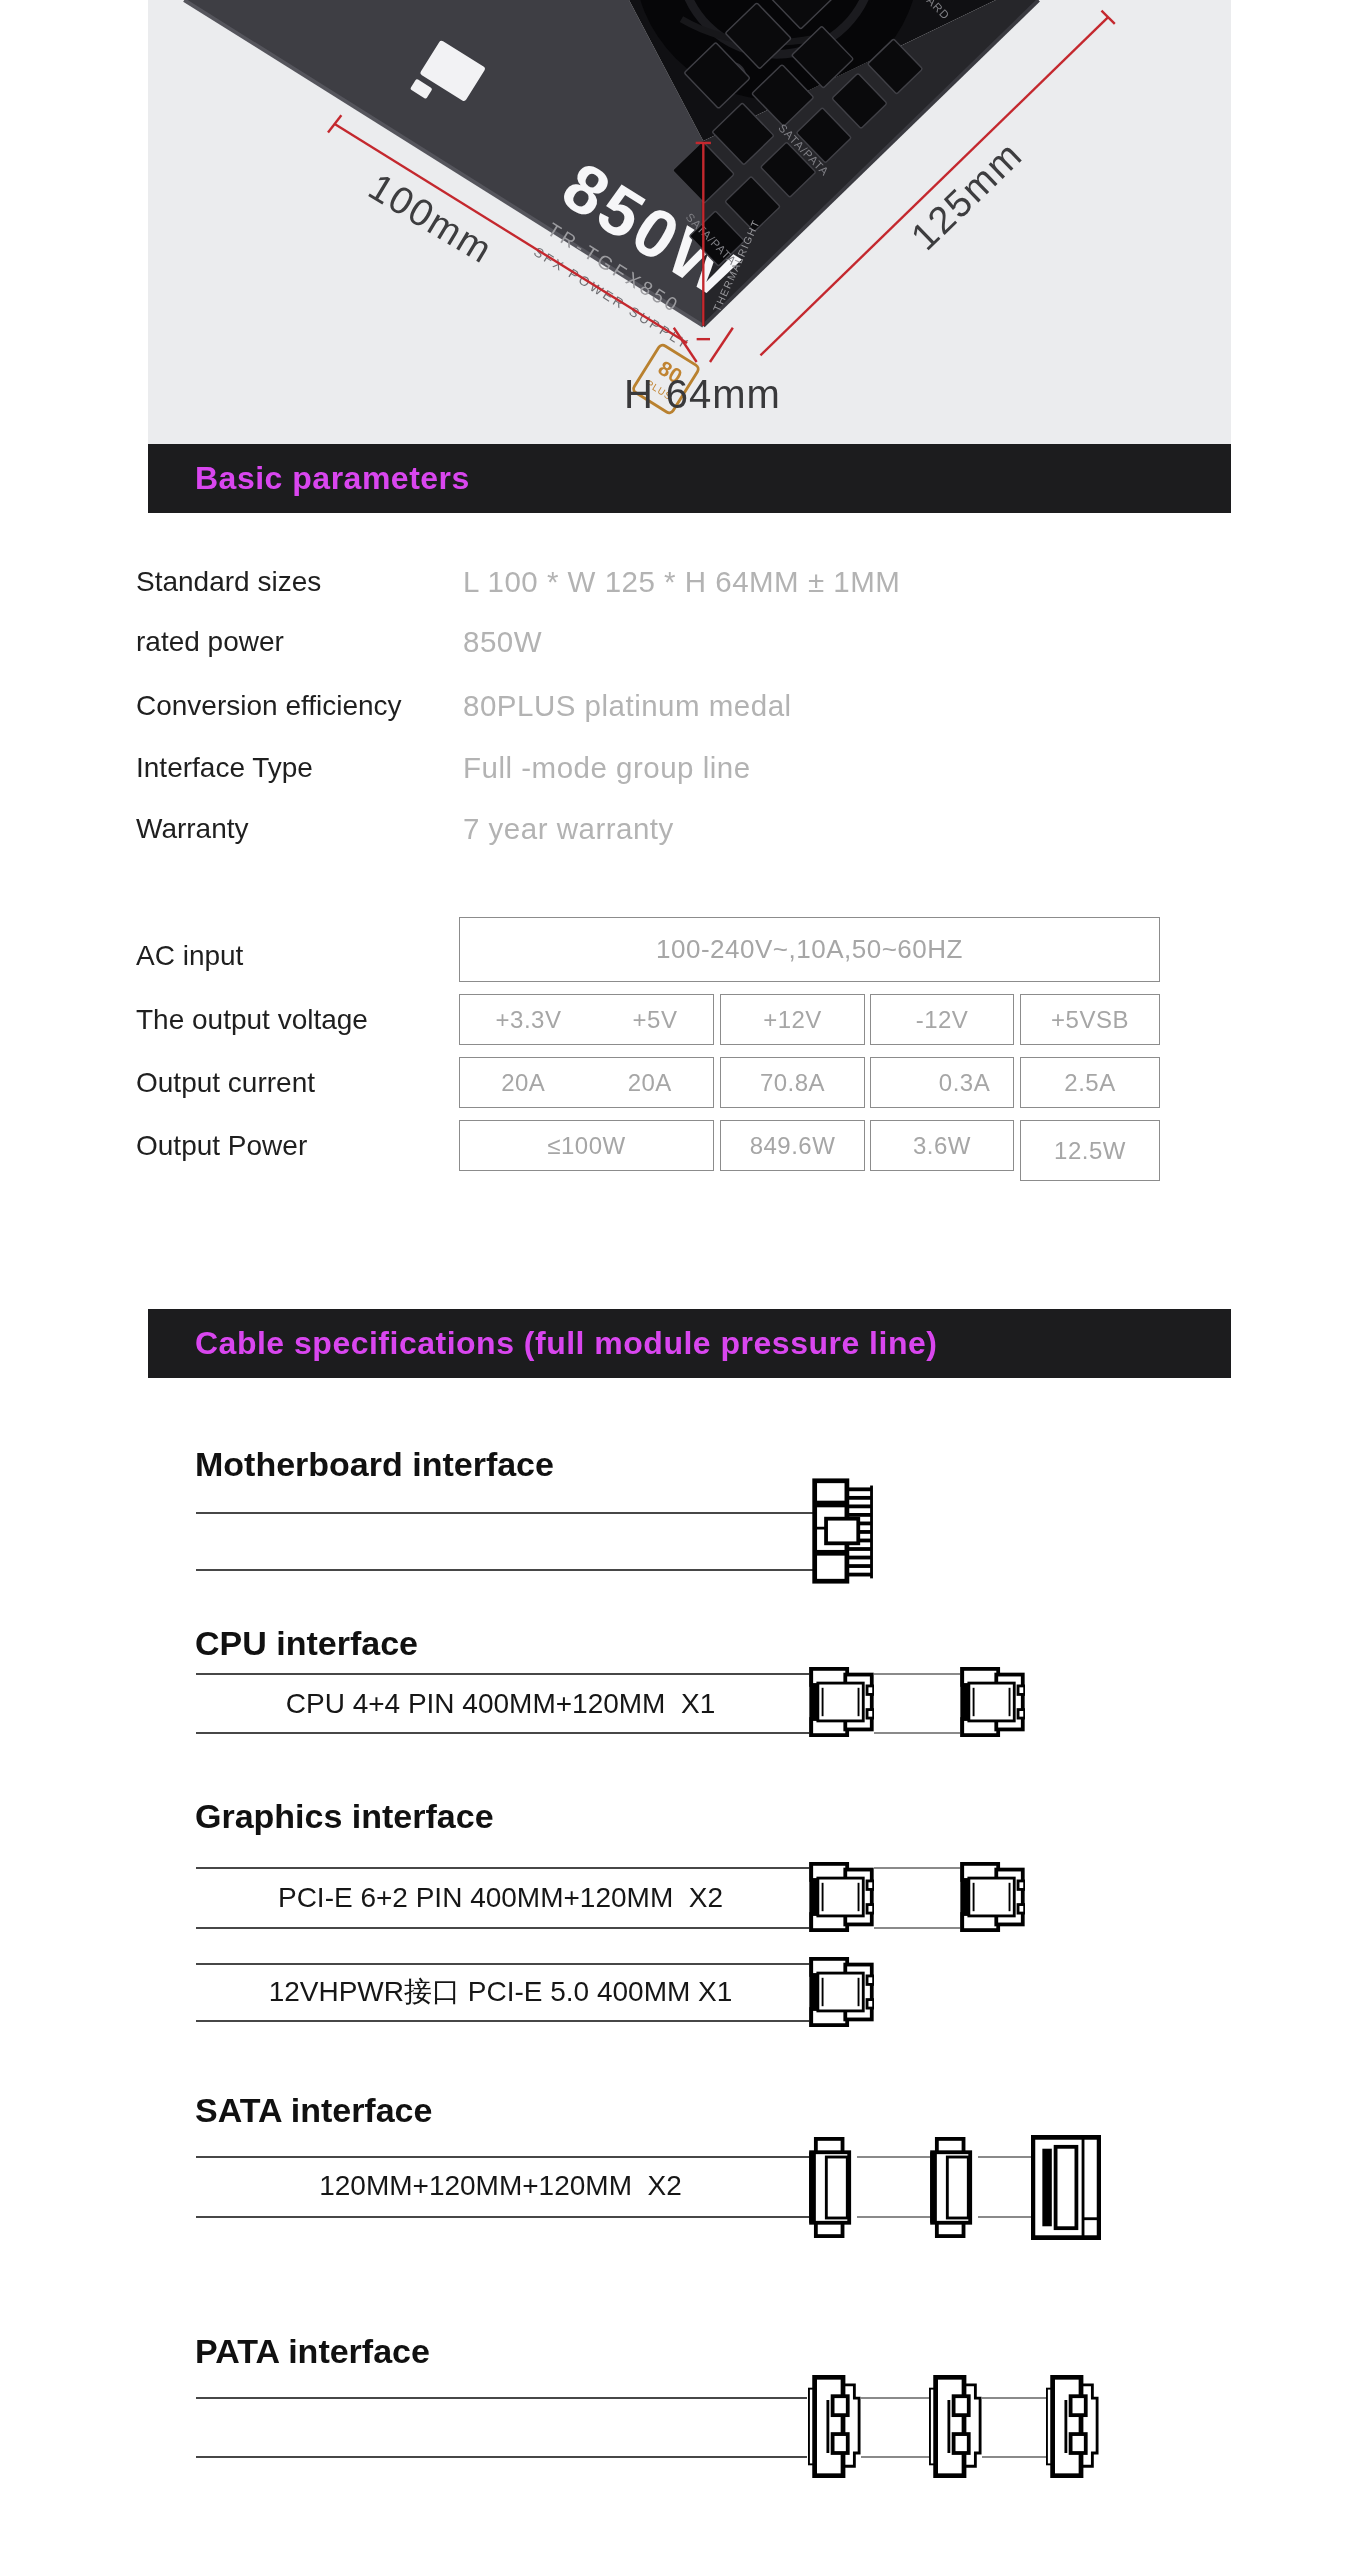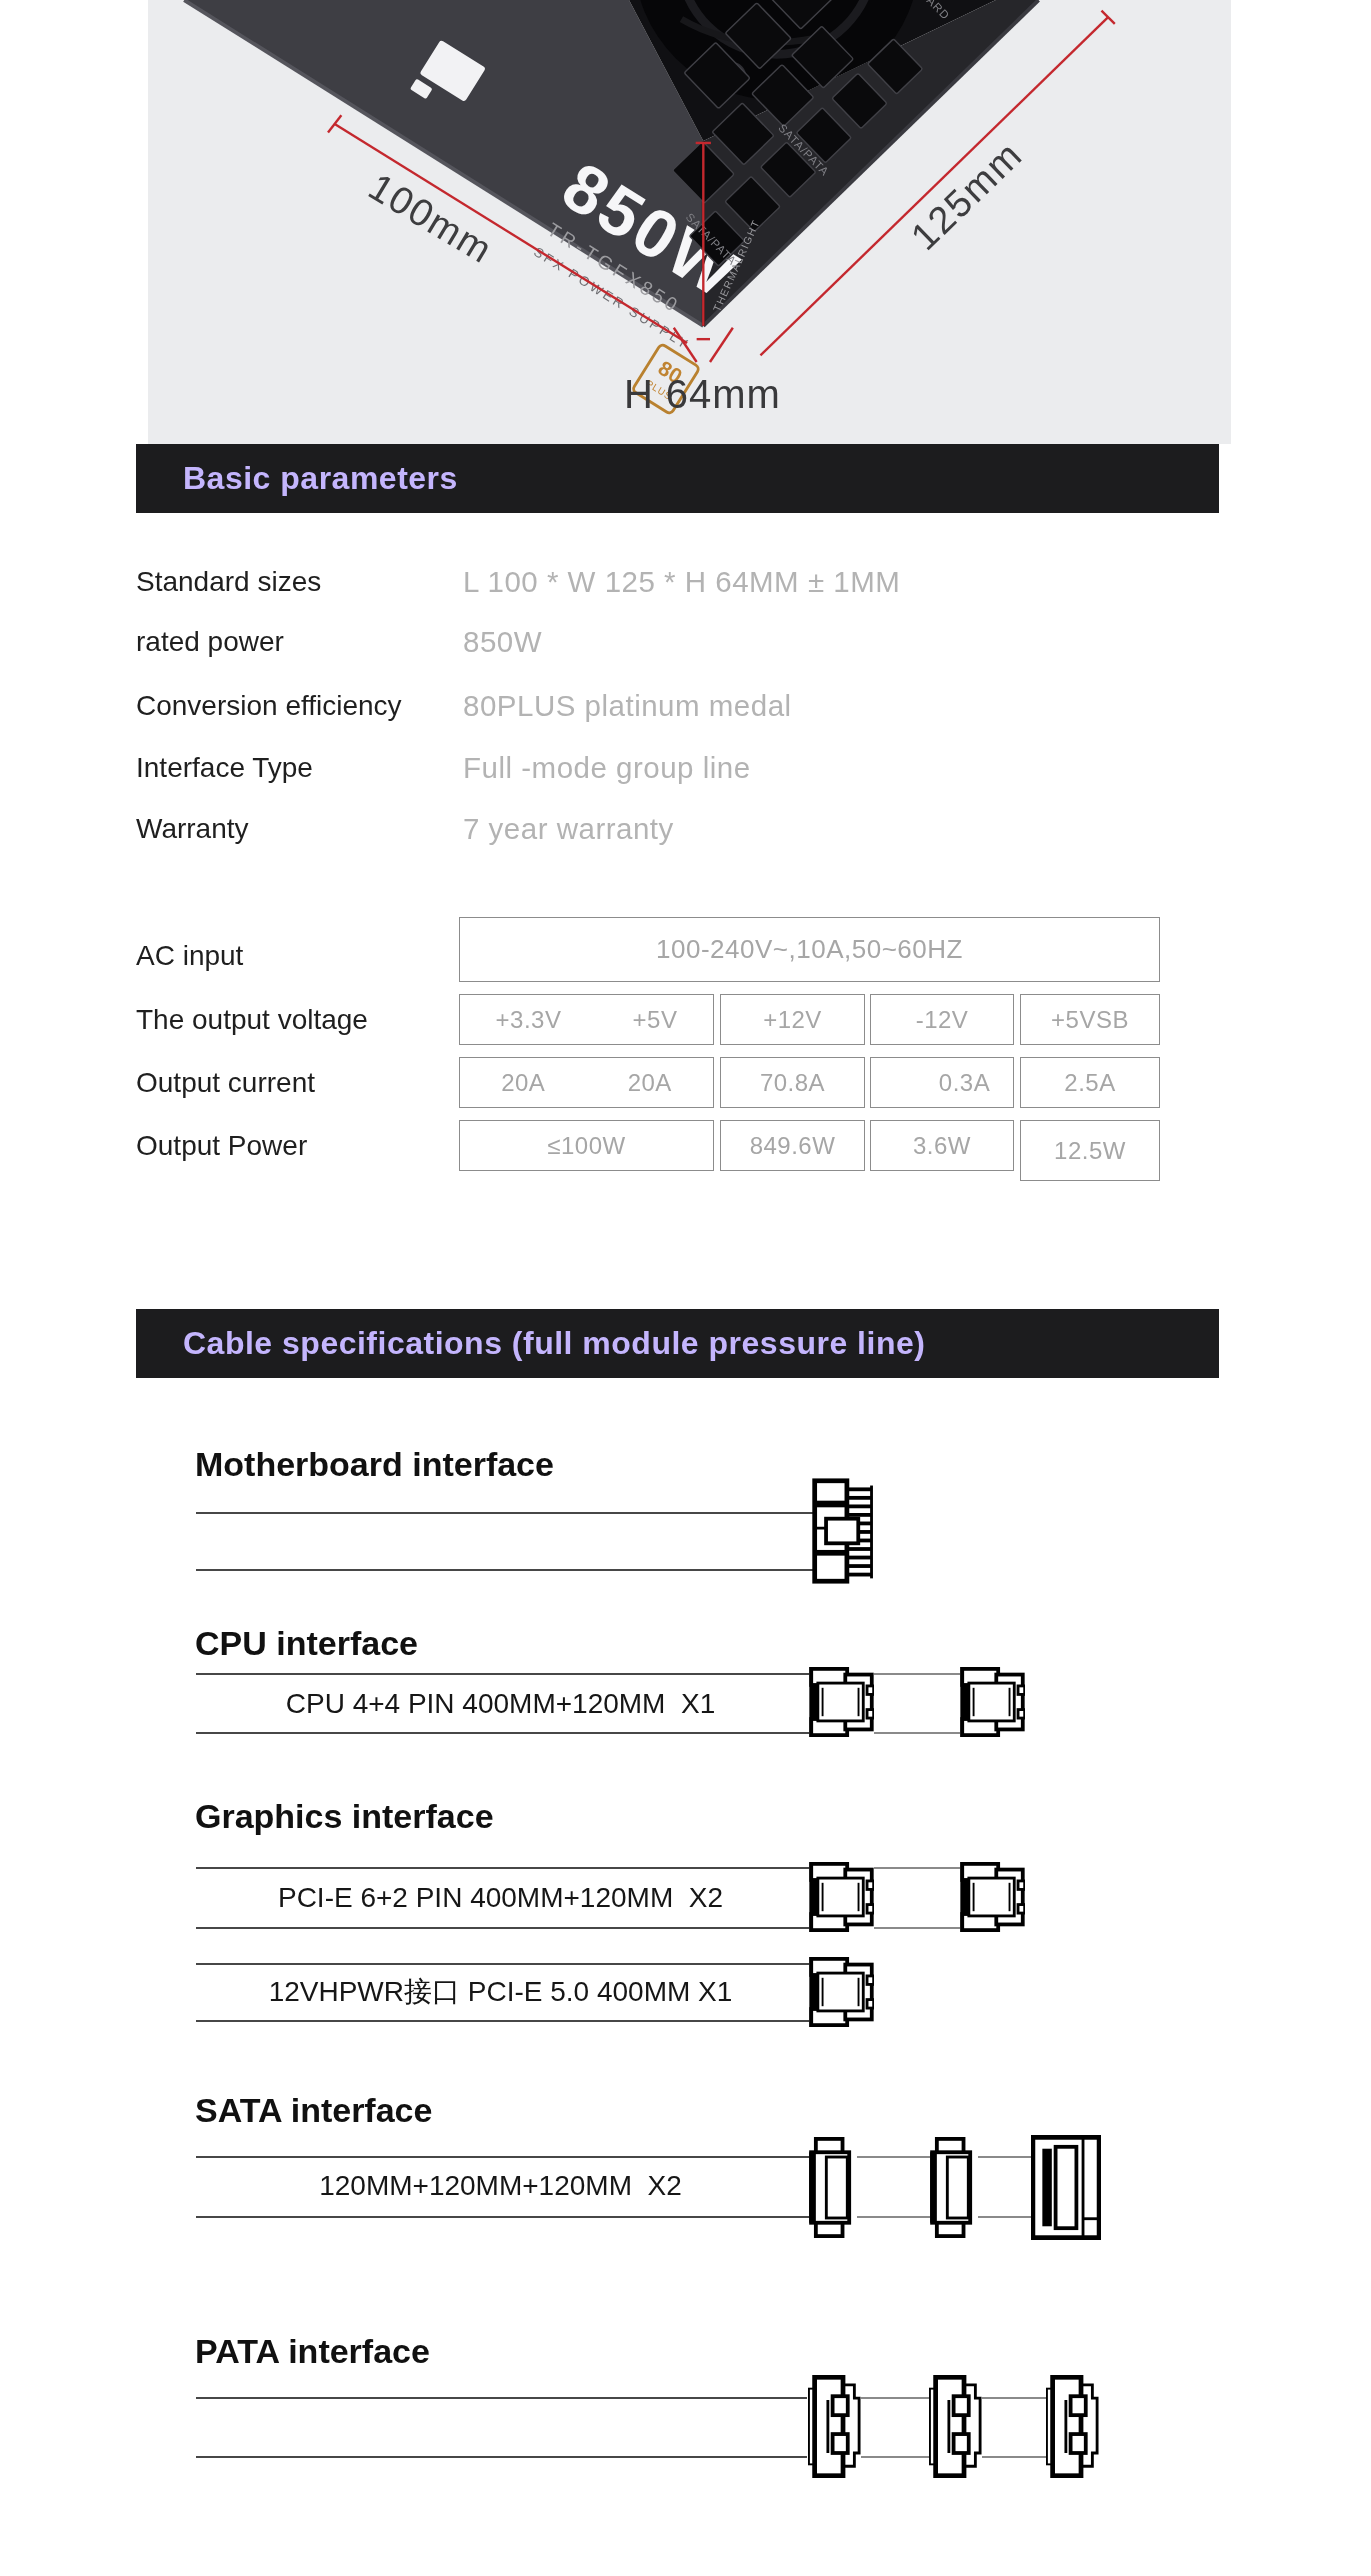--- a/index.html
+++ b/index.html
@@ -4,21 +4,21 @@
 <style>
   html,body{margin:0;padding:0;}
   body{font-family:"Liberation Sans",sans-serif;background:#ffffff;}
   .page{position:relative;width:1371px;height:2576px;background:#fff;overflow:hidden;}
   .abs{position:absolute;}
 
   
   .hero{left:148px;top:0;width:1083px;height:444px;background:#ebecee;}
 
   
-  .bar{left:136px;width:1083px;height:69px;background:#1c1c1e;color:#c4b5fd;
+  .bar{left:148px;width:1083px;height:69px;background:#1c1c1e;color:#d946ef;
        font-size:32px;font-weight:bold;line-height:69px;padding-left:47px;box-sizing:border-box;
        letter-spacing:0.5px;}
 
   
   .spec-label{left:136px;height:38px;line-height:38px;font-size:28px;color:#1f1f1f;white-space:pre;}
   .spec-value{left:463px;height:38px;line-height:38px;font-size:29.5px;color:#b3b3b3;letter-spacing:0.5px;white-space:pre;}
 
   
   .tcell{box-sizing:border-box;border:1.9px solid #8c8c8c;background:#fff;color:#a6a6a6;
          display:flex;align-items:center;justify-content:center;font-size:24px;letter-spacing:0.5px;}

